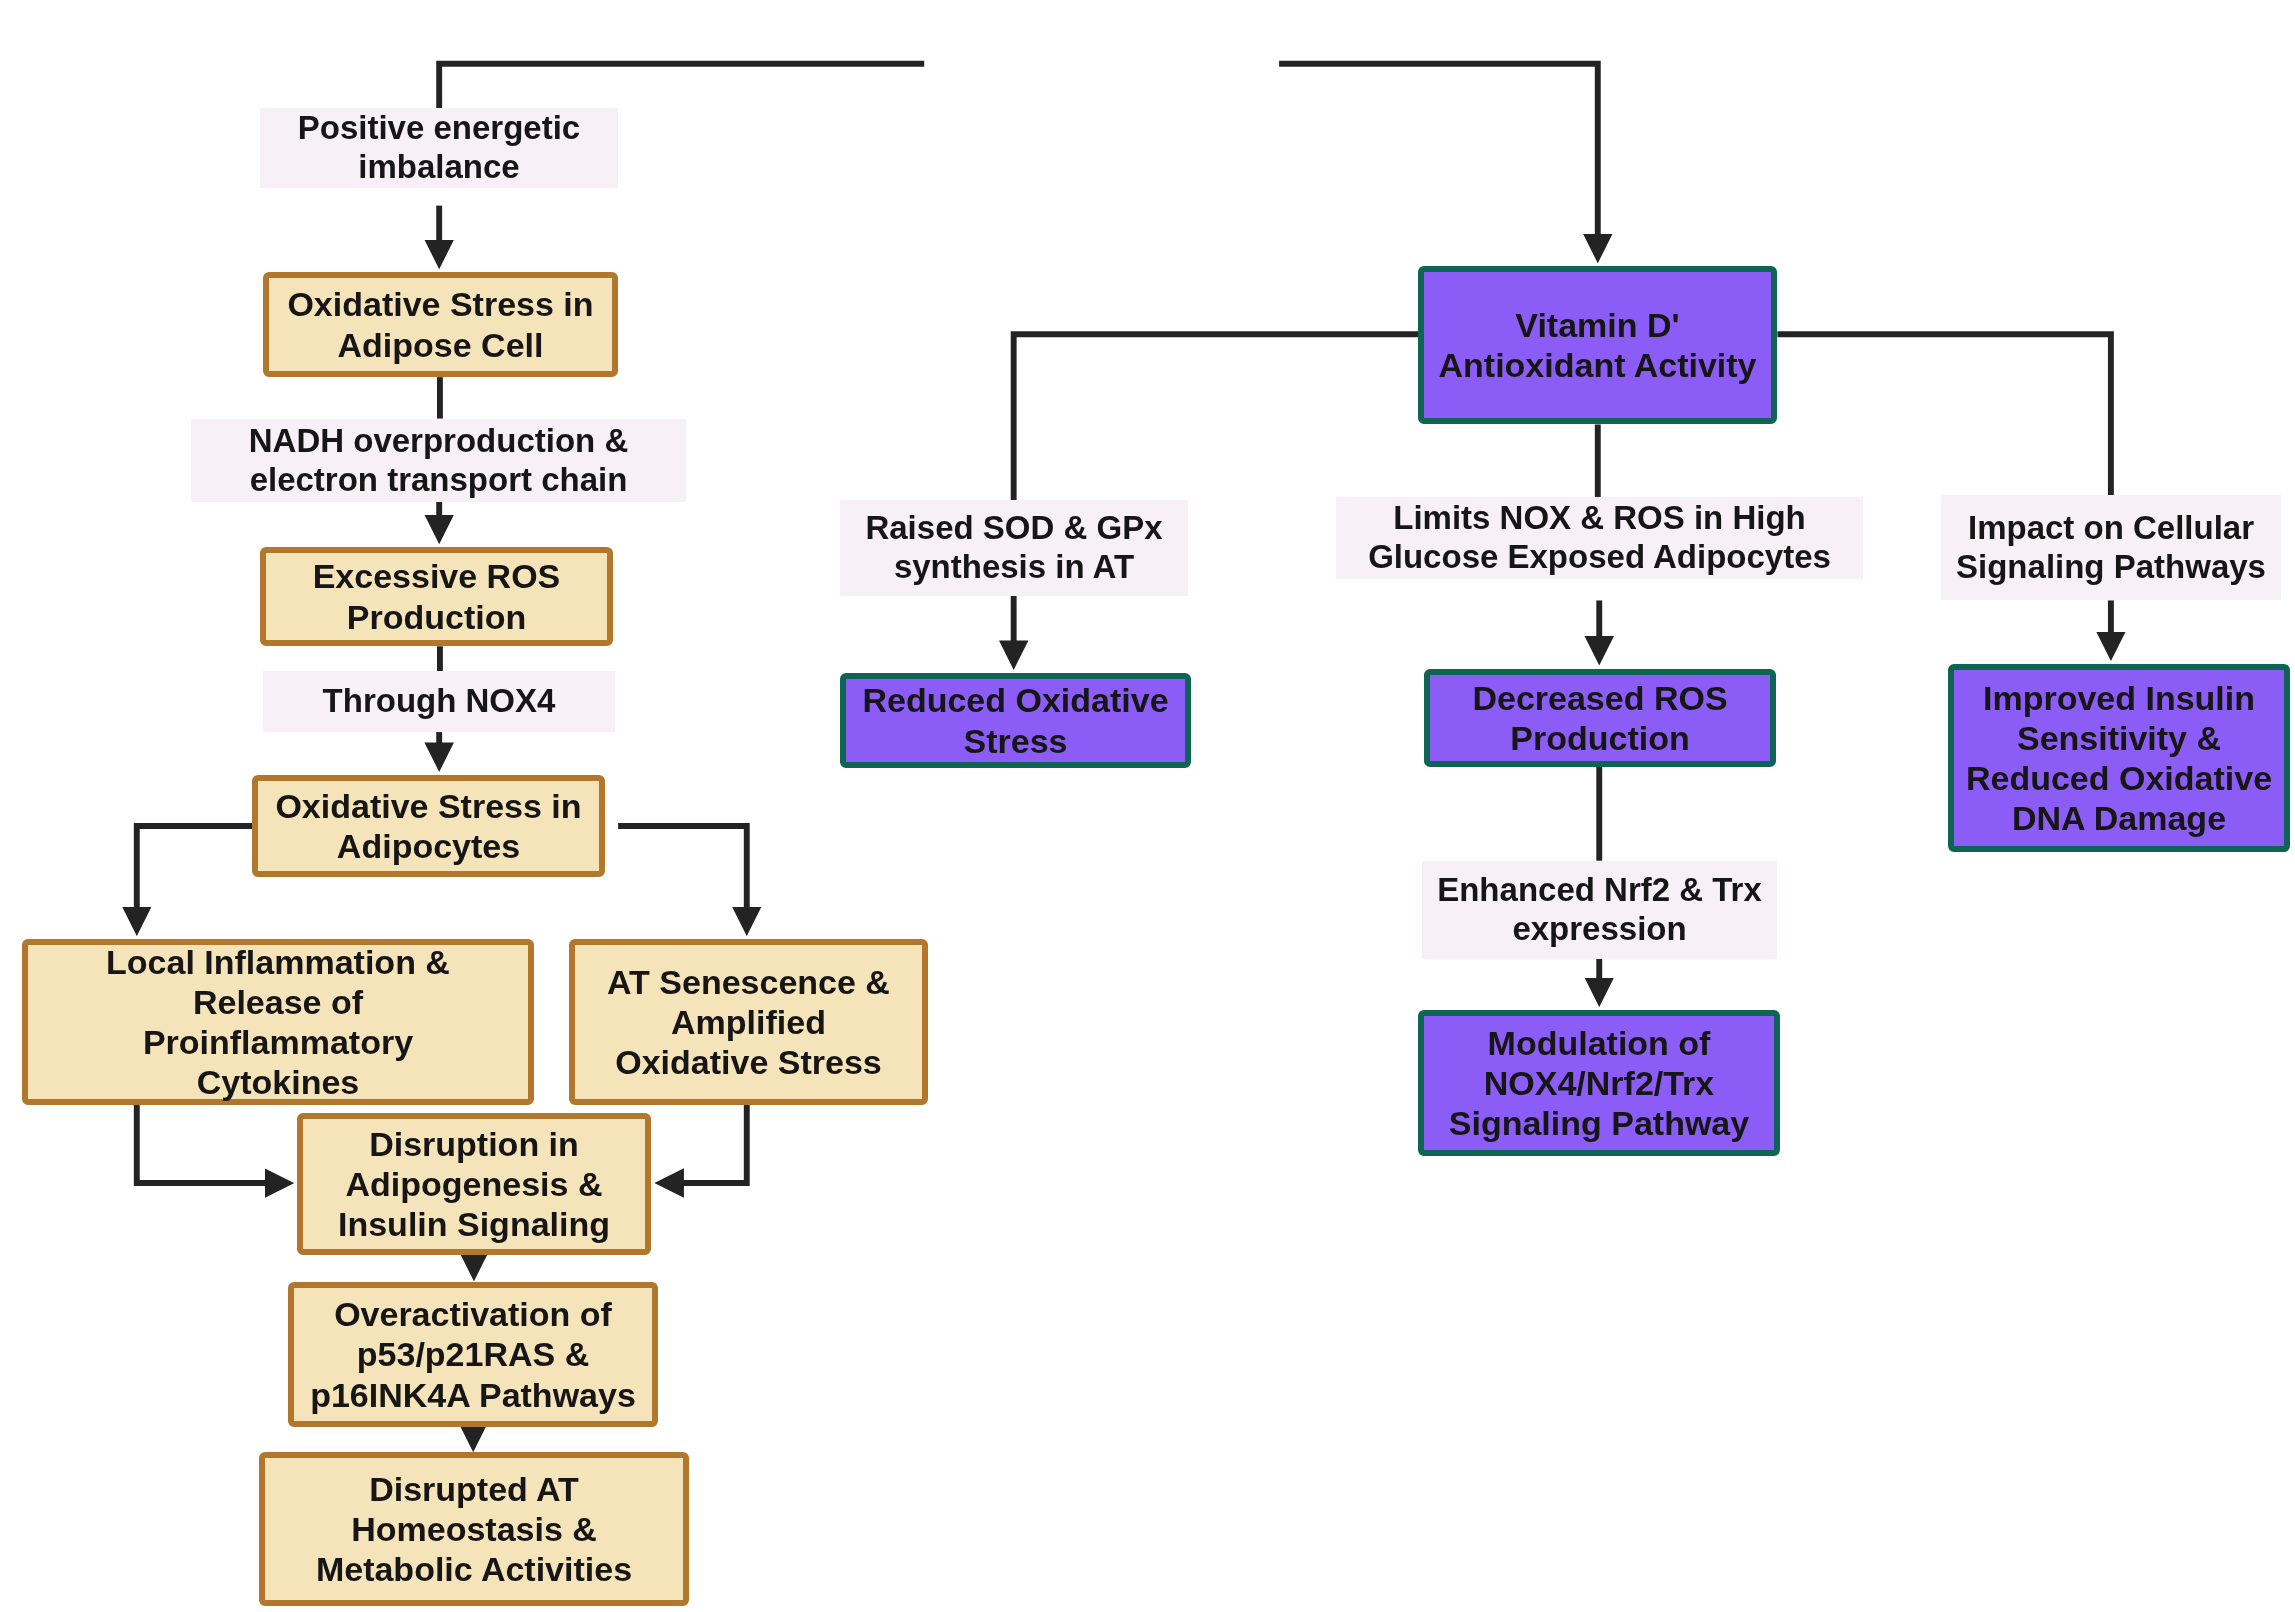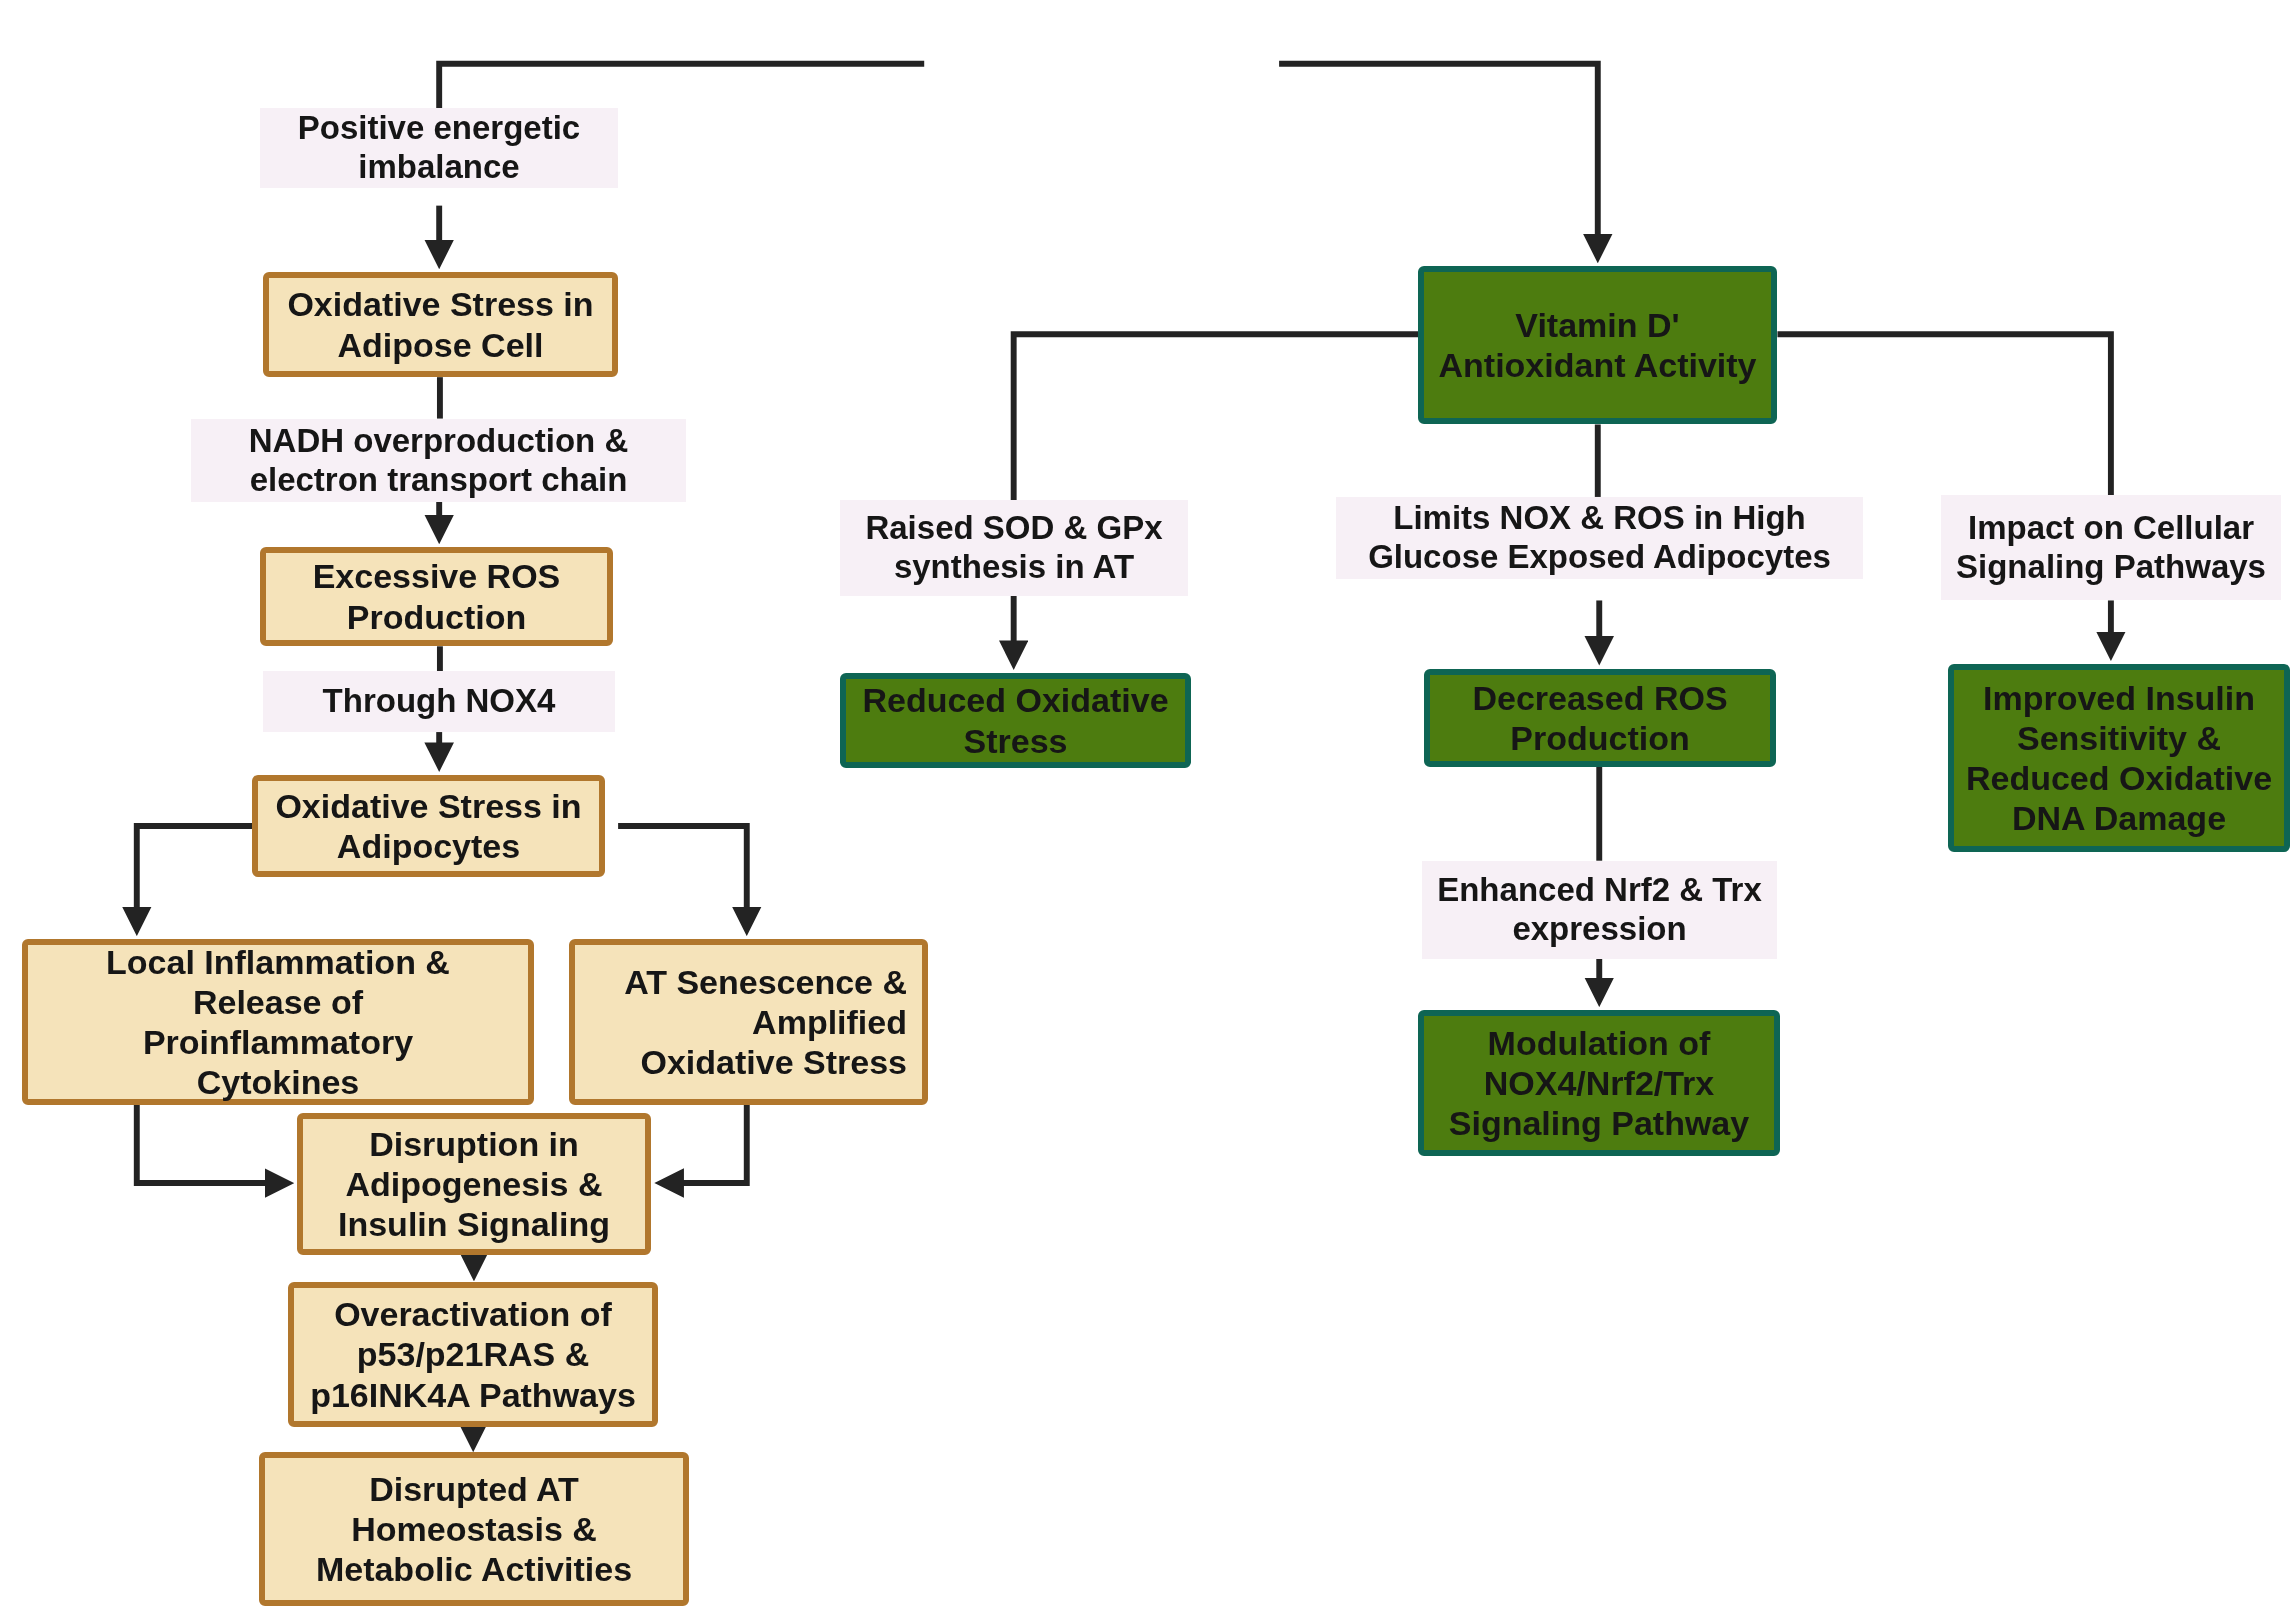--- a/index.html
+++ b/index.html
@@ -24,21 +24,21 @@
     line-height: 1.18;
   }
   .box {
     font-size: 34px;
     border: 6px solid;
     border-radius: 6px;
     padding: 0 9px;
   }
   .red  { background: #A02B27; border-color: #7E1D1B; color: #ffffff; }
   .tan  { background: #F5E3BA; border-color: #B1772D; }
-  .teal { background: #4d7c0f; border-color: #0E6554; }
+  .teal { background: #8b5cf6; border-color: #0E6554; }
   .lbl  {
     font-size: 33px;
     background: #F7F0F6;
     padding: 0 9px;
   }
   .pad44 { padding: 0 33px; }
   .pad20 { padding: 0 15px; }
   .pad16 { padding: 0 12px; }
   .edge { fill: none; stroke: #232323; stroke-width: 8px; }
 </style>
@@ -98,21 +98,21 @@
   </div>
 
   <div class="node box tan" style="left:252px; top:775px; width:353px; height:102px;">
     <span>Oxidative Stress in Adipocytes</span>
   </div>
 
   <div class="node box tan pad44" style="left:22px; top:939px; width:512px; height:166px;">
     <span>Local Inflammation &amp; Release of Proinflammatory Cytokines</span>
   </div>
 
-  <div class="node box tan pad20" style="left:569px; top:939px; width:359px; height:166px;text-align:right;">
+  <div class="node box tan pad20" style="left:569px; top:939px; width:359px; height:166px;">
     <span>AT Senescence &amp; Amplified Oxidative Stress</span>
   </div>
 
   <div class="node box tan" style="left:297px; top:1113px; width:354px; height:142px;align-items:center;">
     <span>Disruption in Adipogenesis &amp; Insulin Signaling</span>
   </div>
 
   <div class="node box tan" style="left:288px; top:1282px; width:370px; height:145px;">
     <span>Overactivation of p53/p21RAS &amp; p16INK4A Pathways</span>
   </div>

